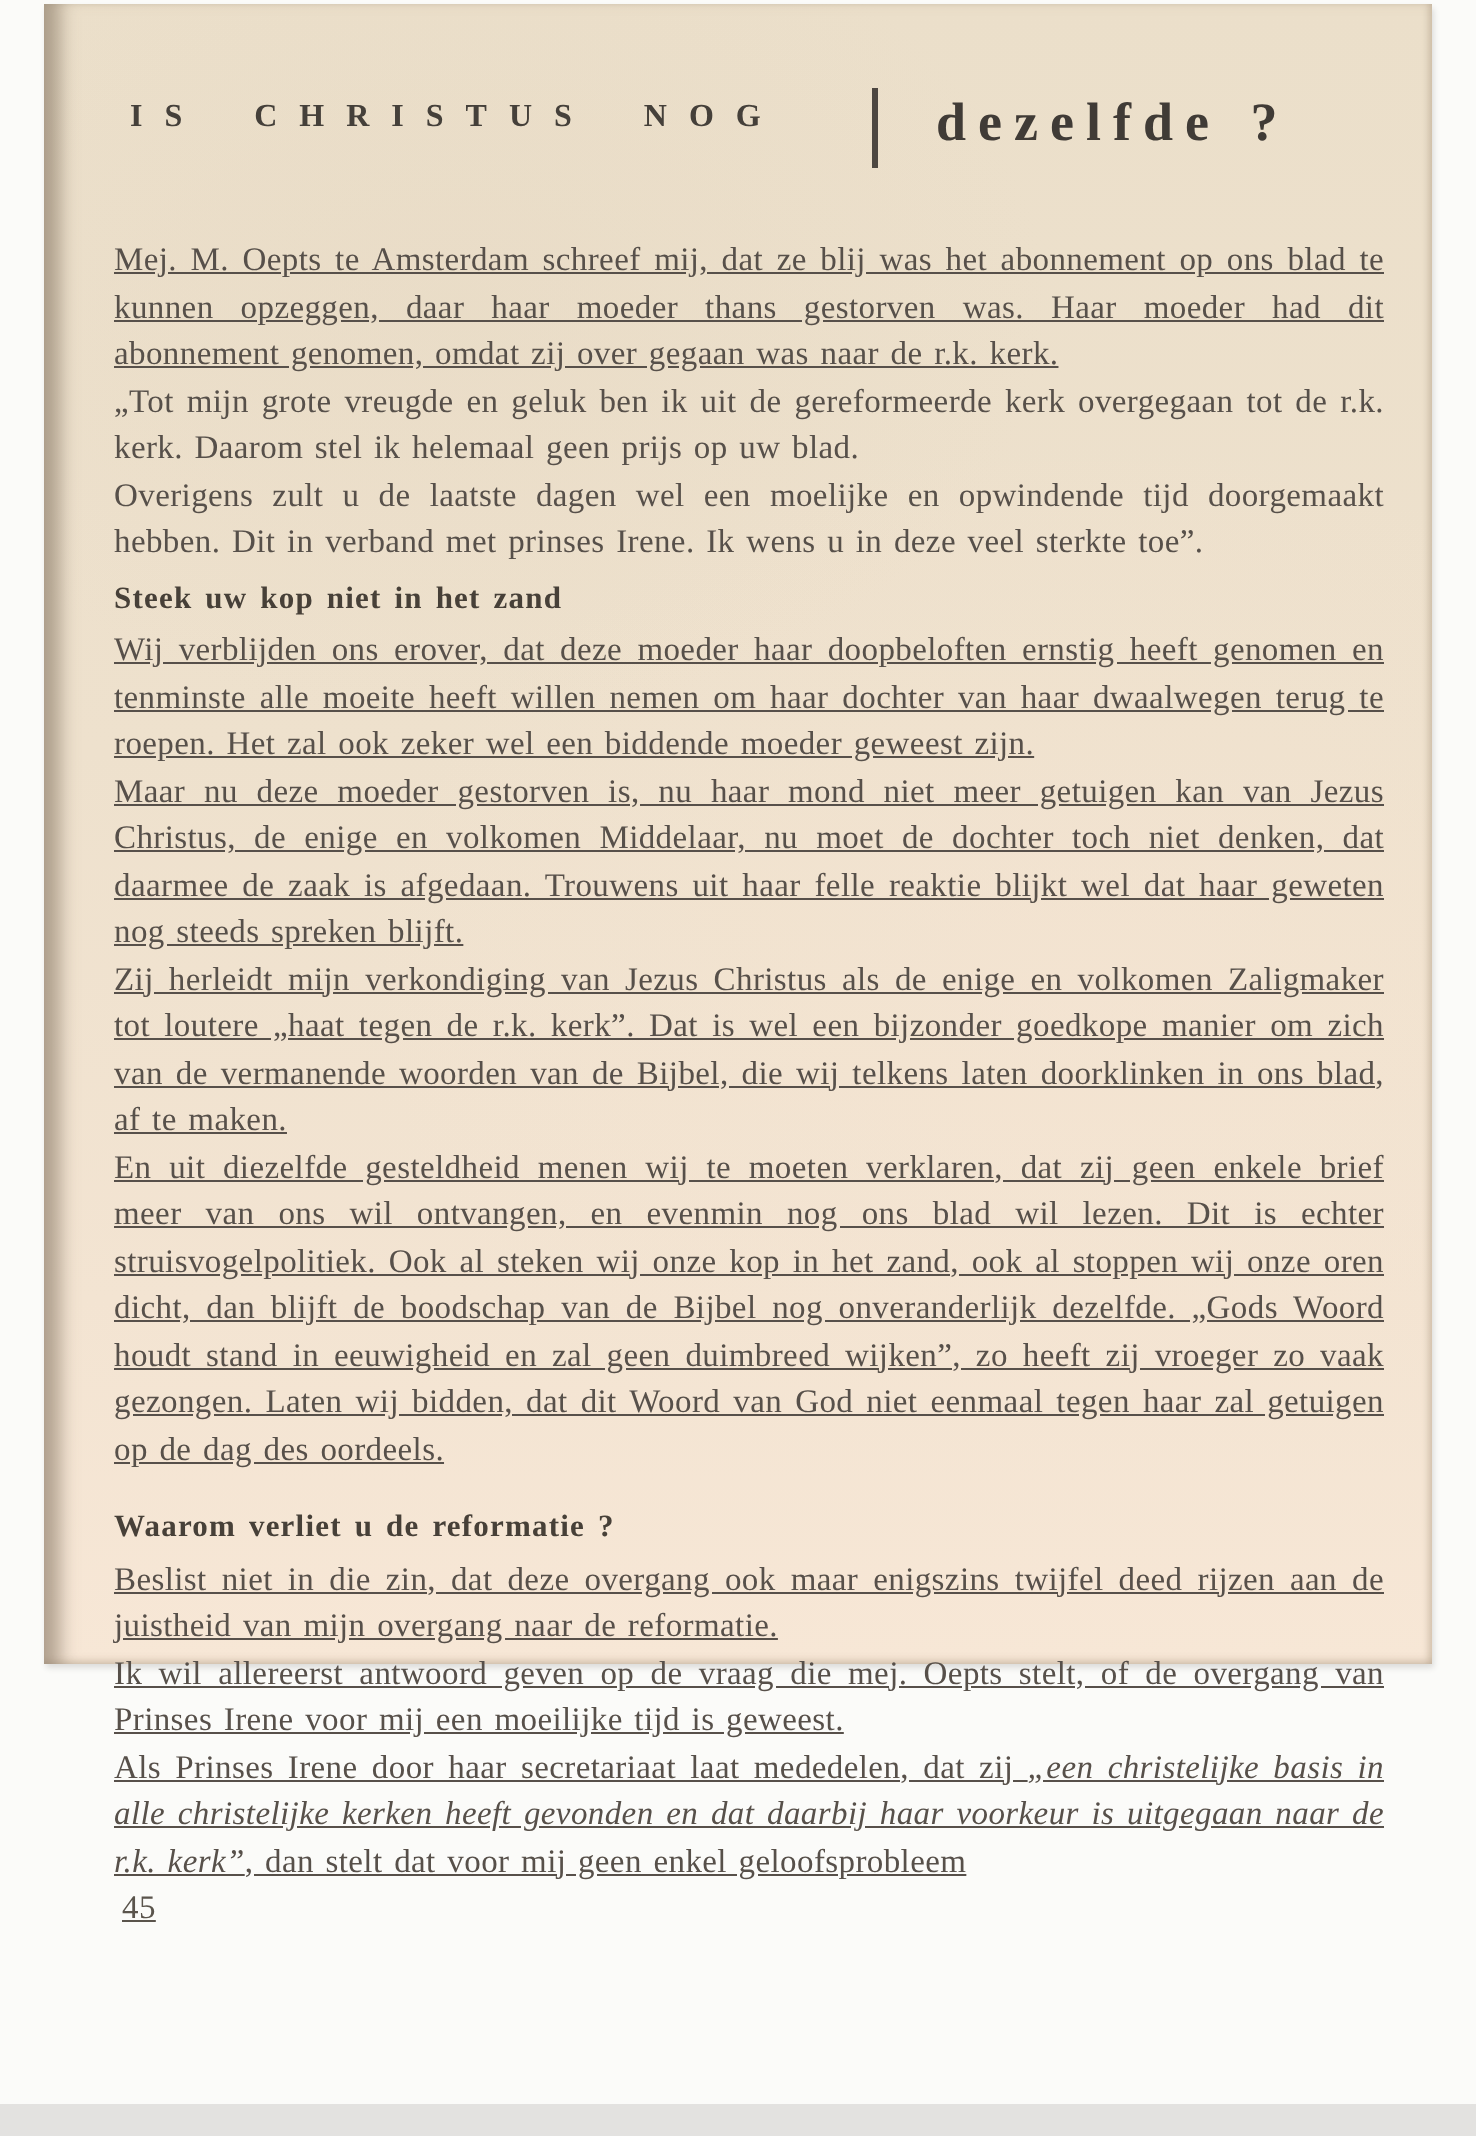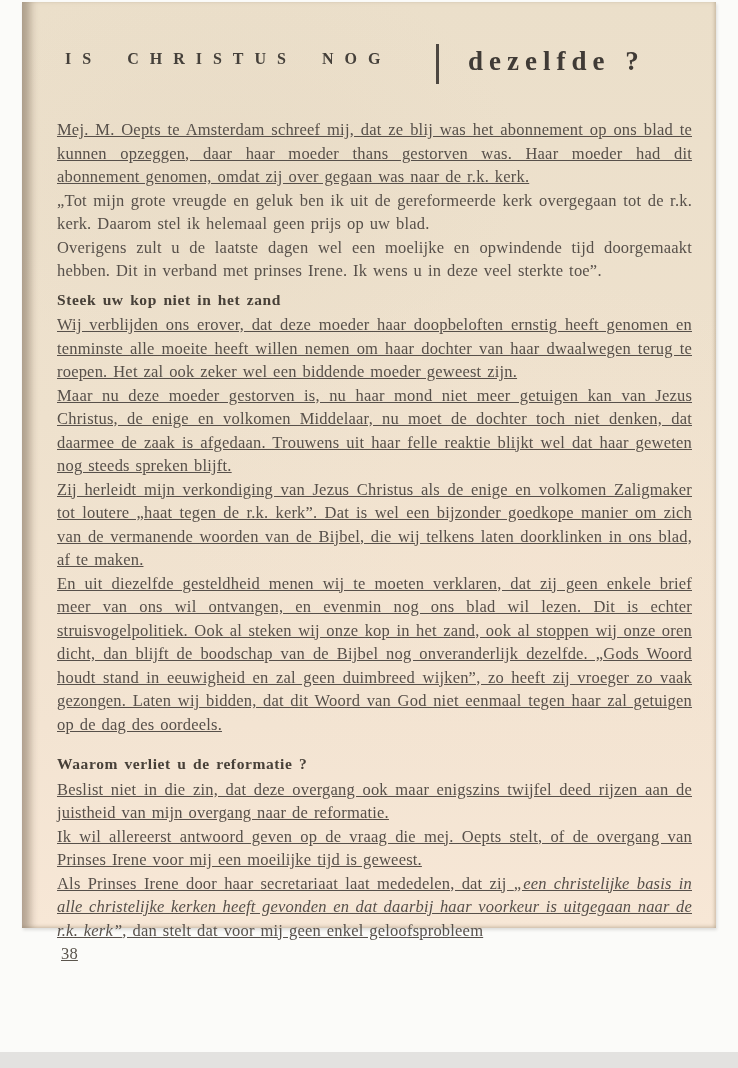--- a/index.html
+++ b/index.html
@@ -22,21 +22,21 @@
     width: 738px;
     height: 16px;
     background: #e3e2e0;
   }
   
   .paper {
     position: absolute;
     left: 22px;
     top: 2px;
     width: 694px;
-    height: 926px;
+    height: 830px;
     background:
       radial-gradient(ellipse 420px 300px at 30% 18%, rgba(228,214,192,0.35), rgba(228,214,192,0) 70%),
       radial-gradient(ellipse 500px 380px at 75% 60%, rgba(246,229,211,0.5), rgba(246,229,211,0) 75%),
       linear-gradient(180deg, #ebdfca 0%, #eee1cd 45%, #f3e4d2 78%, #f7e7d6 100%);
     box-shadow:
       inset 13px 0 9px -5px rgba(123,108,90,0.55),
       inset -3px 0 3px -1px rgba(160,140,115,0.35),
       inset 0 -3px 3px -1px rgba(160,140,115,0.25),
       1px 2px 3px rgba(0,0,0,0.12);
   }
@@ -139,16 +139,16 @@
     <p class="para">Wij verblijden ons erover, dat deze moeder haar doopbeloften ernstig heeft genomen en tenminste alle moeite heeft willen nemen om haar dochter van haar dwaalwegen terug te roepen. Het zal ook zeker wel een biddende moeder geweest zijn.</p>
     <p class="para">Maar nu deze moeder gestorven is, nu haar mond niet meer getuigen kan van Jezus Christus, de enige en volkomen Middelaar, nu moet de dochter toch niet denken, dat daarmee de zaak is afgedaan. Trouwens uit haar felle reaktie blijkt wel dat haar geweten nog steeds spreken blijft.</p>
     <p class="para">Zij herleidt mijn verkondiging van Jezus Christus als de enige en volkomen Zaligmaker tot loutere „haat tegen de r.k. kerk”. Dat is wel een bijzonder goedkope manier om zich van de vermanende woorden van de Bijbel, die wij telkens laten doorklinken in ons blad, af te maken.</p>
     <p class="para">En uit diezelfde gesteldheid menen wij te moeten verklaren, dat zij geen enkele brief meer van ons wil ontvangen, en evenmin nog ons blad wil lezen. Dit is echter struisvogelpolitiek. Ook al steken wij onze kop in het zand, ook al stoppen wij onze oren dicht, dan blijft de boodschap van de Bijbel nog onveranderlijk dezelfde. „Gods Woord houdt stand in eeuwigheid en zal geen duimbreed wijken”, zo heeft zij vroeger zo vaak gezongen. Laten wij bidden, dat dit Woord van God niet eenmaal tegen haar zal getuigen op de dag des oordeels.</p>
     <p class="subhead gap-top">Waarom verliet u de reformatie ?</p>
     <p class="para">Beslist niet in die zin, dat deze overgang ook maar enigszins twijfel deed rijzen aan de juistheid van mijn overgang naar de reformatie.</p>
     <p class="para">Ik wil allereerst antwoord geven op de vraag die mej. Oepts stelt, of de overgang van Prinses Irene voor mij een moeilijke tijd is geweest.</p>
     <p class="para">
       <span class="seg-roman">Als Prinses Irene door haar secretariaat laat mededelen, dat zij </span><span class="seg-italic">„een christelijke basis in alle christelijke kerken heeft gevonden en dat daarbij haar voorkeur is uitgegaan naar de r.k. kerk”</span><span class="seg-roman">, dan stelt dat voor mij geen enkel geloofsprobleem</span>
     </p>
-    <p class="para page-number">38</p>
+    <p class="para page-number">45</p>
   </div>
 
 </div>
 
 </body></html>

